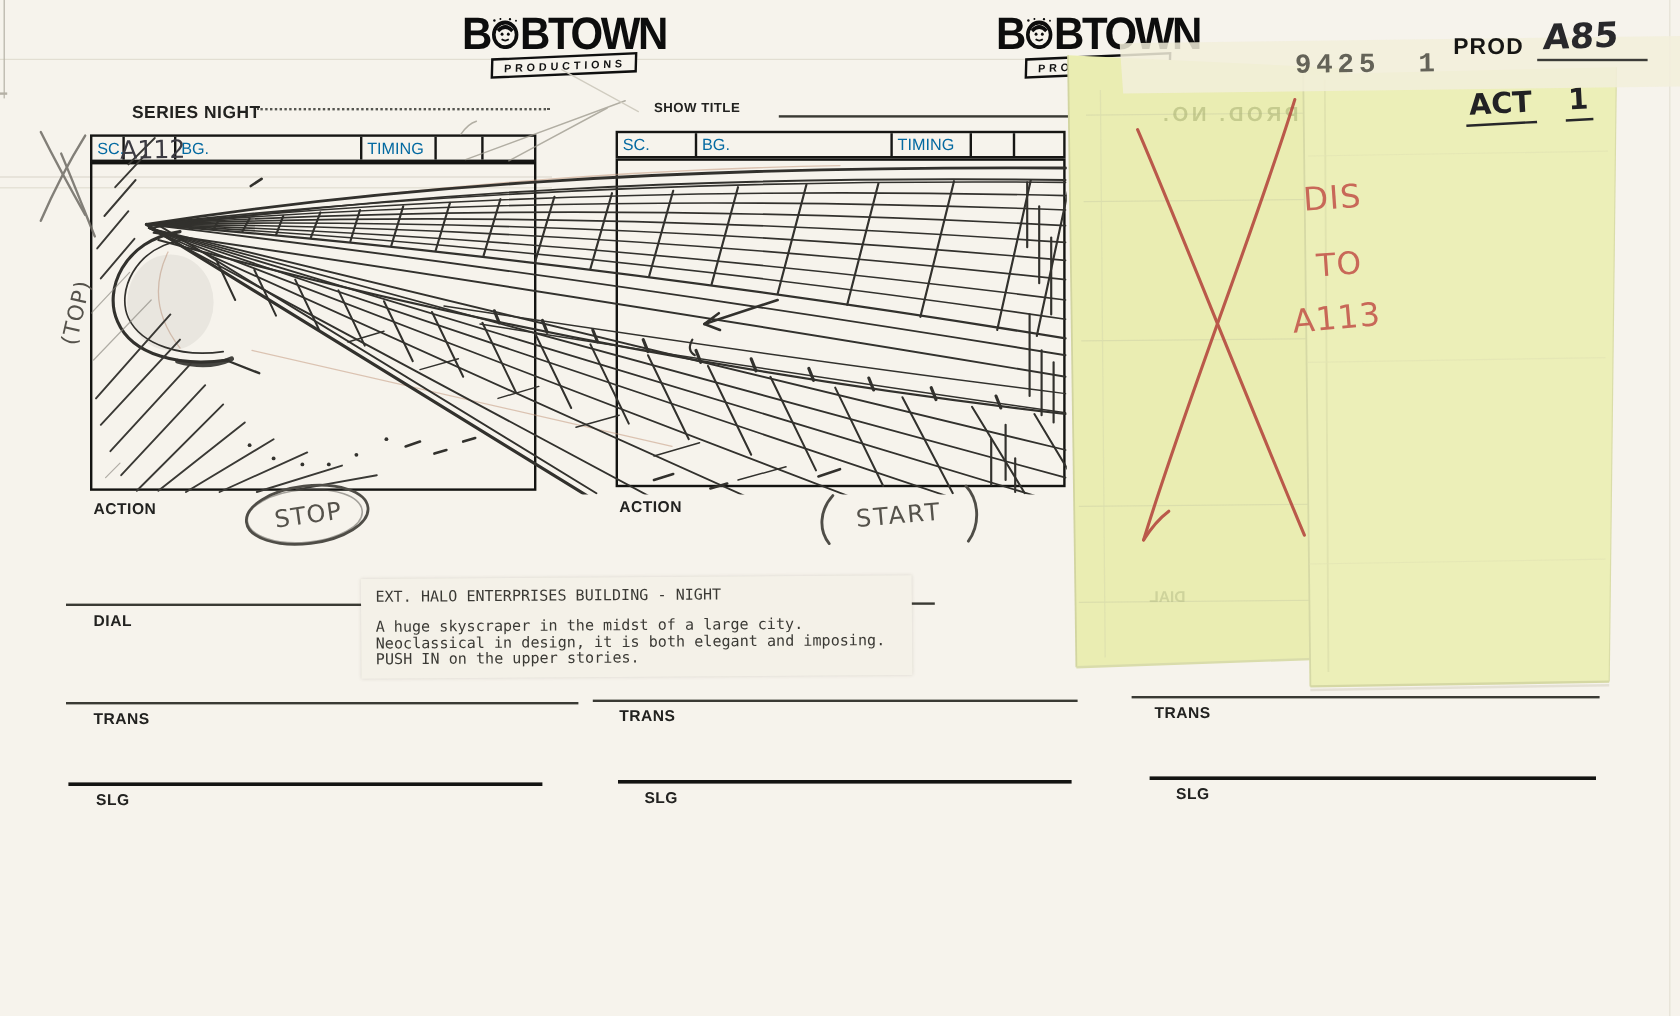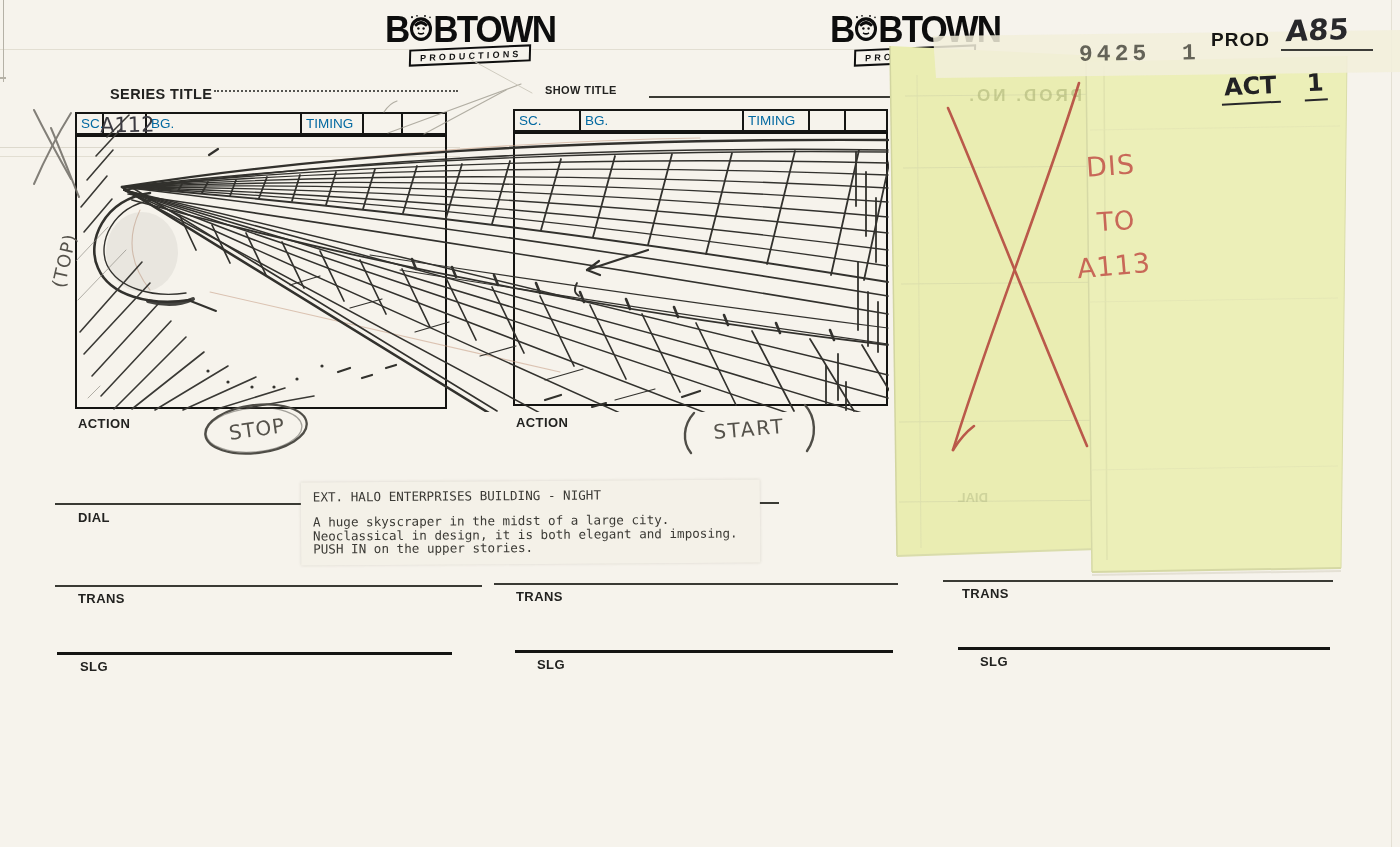--- a/index.html
+++ b/index.html
@@ -88,21 +88,21 @@
         <circle cx="3" cy="2" r="1" fill="#0d0d0d"></circle>
           <circle cx="8" cy="0.8" r="0.8" fill="#0d0d0d"></circle>
         <circle cx="16" cy="0.9" r="0.9" fill="#0d0d0d"></circle>
           <circle cx="21" cy="2.2" r="0.8" fill="#0d0d0d"></circle>
       </svg>
       <span>BTOWN</span>
     </div>
     <div class="logo-ribbon">PRODUCTIONS</div>
   </div>
 
-  <div class="lbl" style="left:110px;top:86px;font-size:14.5px;">SERIES TITLE</div>
+  <div class="lbl" style="left:110px;top:86px;font-size:14.5px;">SERIES NIGHT</div>
   <div class="abs" style="left:214px;top:90px;width:244px;border-bottom:2px dotted #555550;"></div>
   <div class="lbl" style="left:545px;top:84px;font-size:11px;">SHOW TITLE</div>
   <div class="rule" style="left:649px;top:96px;width:241px;height:1.5px;"></div>
 
   <div class="phead" style="left:75px;top:112px;width:372px;height:23px;">
     <div class="pcell" style="width:27px;">SC.</div>
     <div class="pcell" style="width:43px;"></div>
     <div class="pcell" style="flex:1;">BG.</div>
     <div class="pcell" style="width:62px;">TIMING</div>
     <div class="pcell" style="width:39px;"></div>

